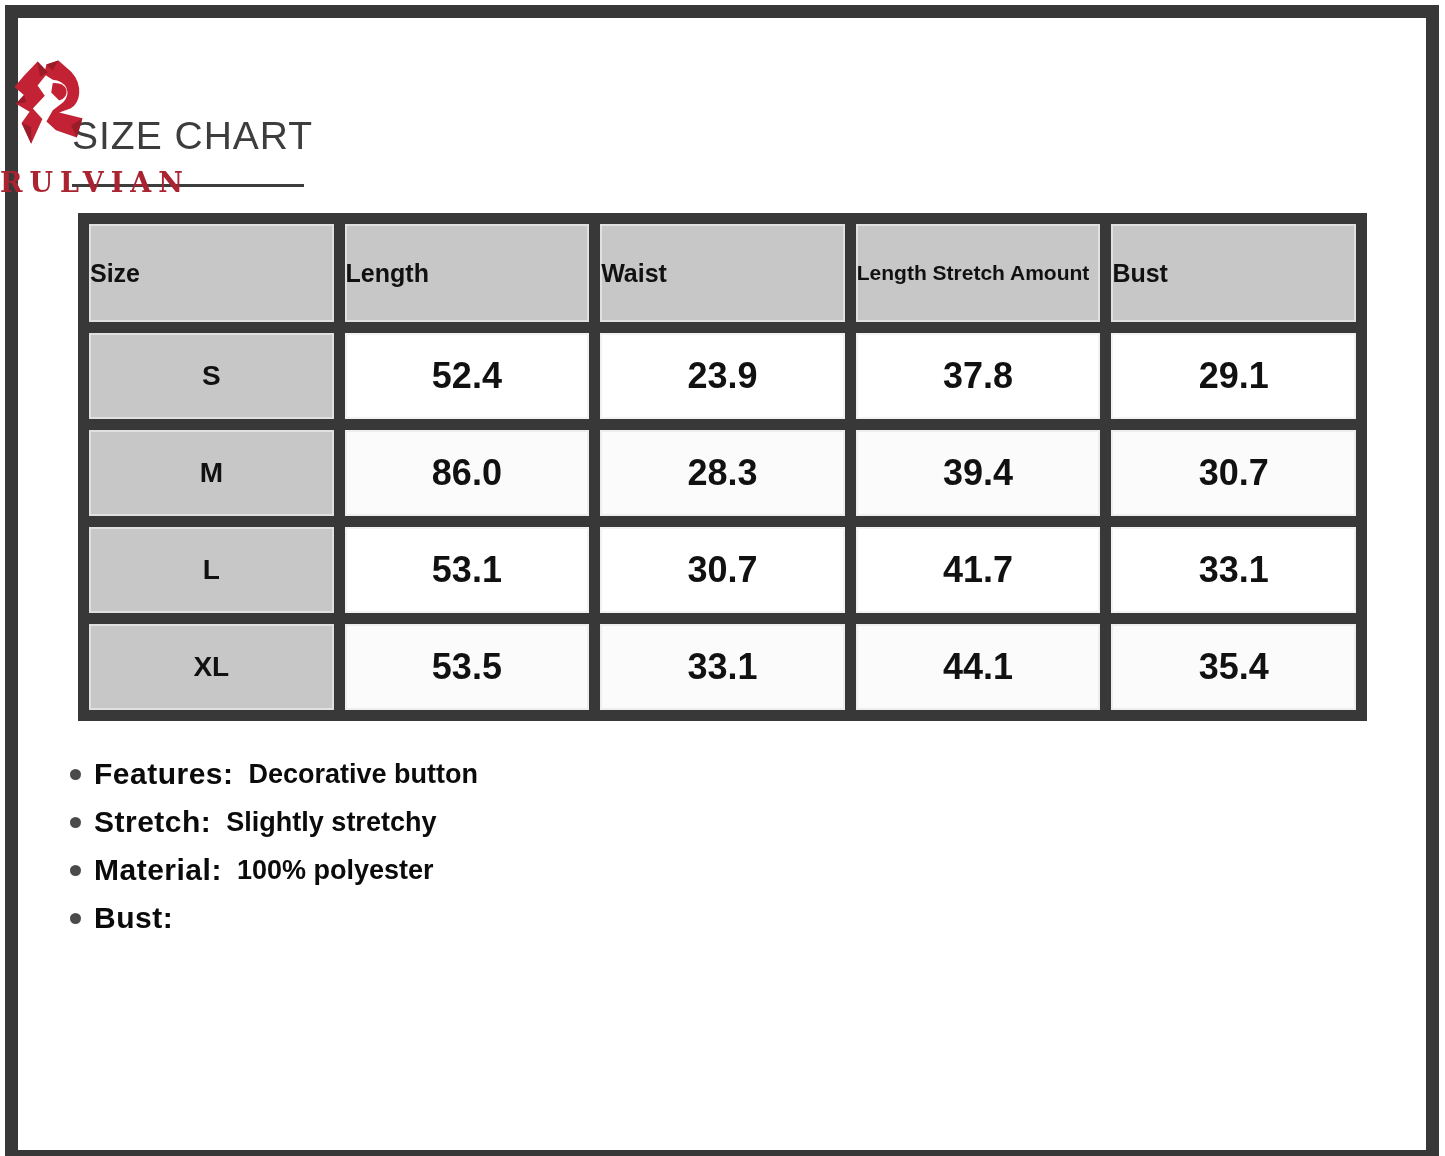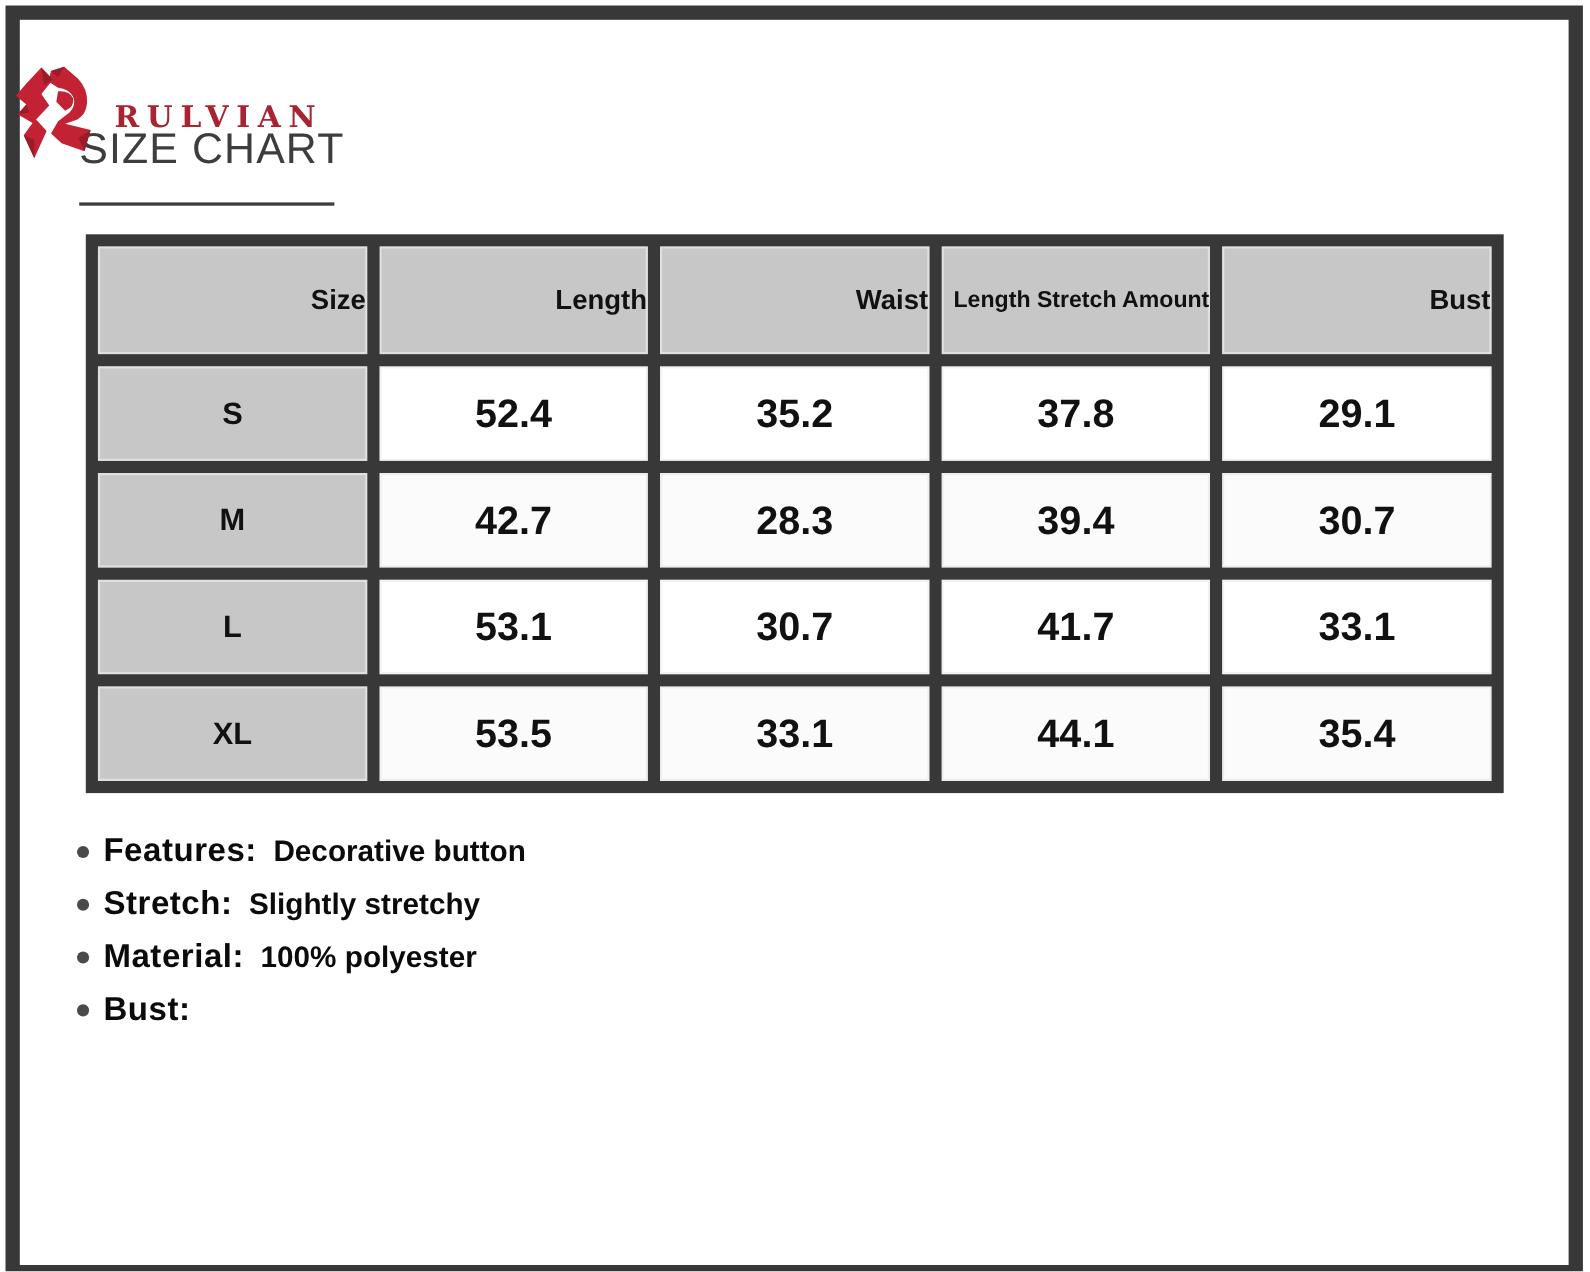--- a/index.html
+++ b/index.html
@@ -15,37 +15,37 @@
   .page-title {
     position:absolute; left:72px; top:114px;
     font-size:39px; font-weight:normal; color:#3d3d3d; letter-spacing:1px;
   }
   .title-underline {
     position:absolute; left:72px; top:184px; width:232px; height:3px; background:#3d3d3d;
   }
   
   .logo {
     position:absolute; left:0; right:0; top:46px;
-    display:flex; align-items:center;
+    display:flex; flex-direction:column; 
   }
   .logo svg { width:104px; height:118px; display:block; }
   .brand-name {
     margin-top:3px;
     font-family:"DejaVu Serif", serif; font-weight:bold;
     font-size:27px; letter-spacing:7px; color:#a92330;
   }
   
   .size-table {
     position:absolute; left:78px; top:213px; width:1289px;
     border-collapse:separate; border-spacing:11px;
     background:#383838; table-layout:fixed;
   }
   .size-table th {
     height:96px; background:#c7c7c7; color:#111;
-    font-size:25px; font-weight:bold; text-align:right;
+    font-size:25px; font-weight:bold; text-align:left;
     box-shadow:inset 0 0 0 2px rgba(255,255,255,.45);
   }
   .size-table th.small-head { font-size:21px; }
   .size-table td {
     height:84px; background:#ffffff; color:#111;
     font-size:36px; font-weight:bold; text-align:center;
     box-shadow:inset 0 0 0 2px rgba(0,0,0,.05);
   }
   .size-table tbody tr:nth-child(even) td { background:#fbfbfb; }
   .size-table td.size-cell, .size-table tbody tr:nth-child(even) td.size-cell {
@@ -91,27 +91,27 @@
         <th>Length</th>
         <th>Waist</th>
         <th class="small-head">Length Stretch Amount</th>
         <th>Bust</th>
       </tr>
     </thead>
     <tbody>
       <tr>
         <td class="size-cell">S</td>
         <td>52.4</td>
-        <td>35.2</td>
+        <td>23.9</td>
         <td>37.8</td>
         <td>29.1</td>
       </tr>
       <tr>
         <td class="size-cell">M</td>
-        <td>42.7</td>
+        <td>86.0</td>
         <td>28.3</td>
         <td>39.4</td>
         <td>30.7</td>
       </tr>
       <tr>
         <td class="size-cell">L</td>
         <td>53.1</td>
         <td>30.7</td>
         <td>41.7</td>
         <td>33.1</td>

